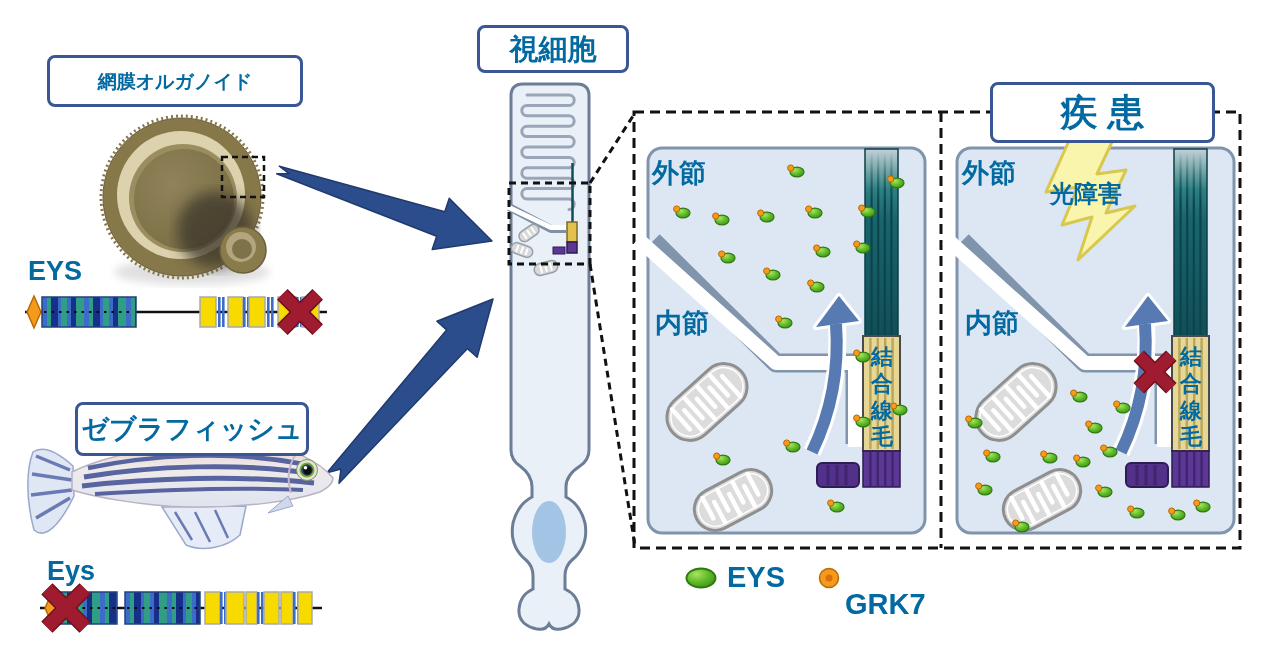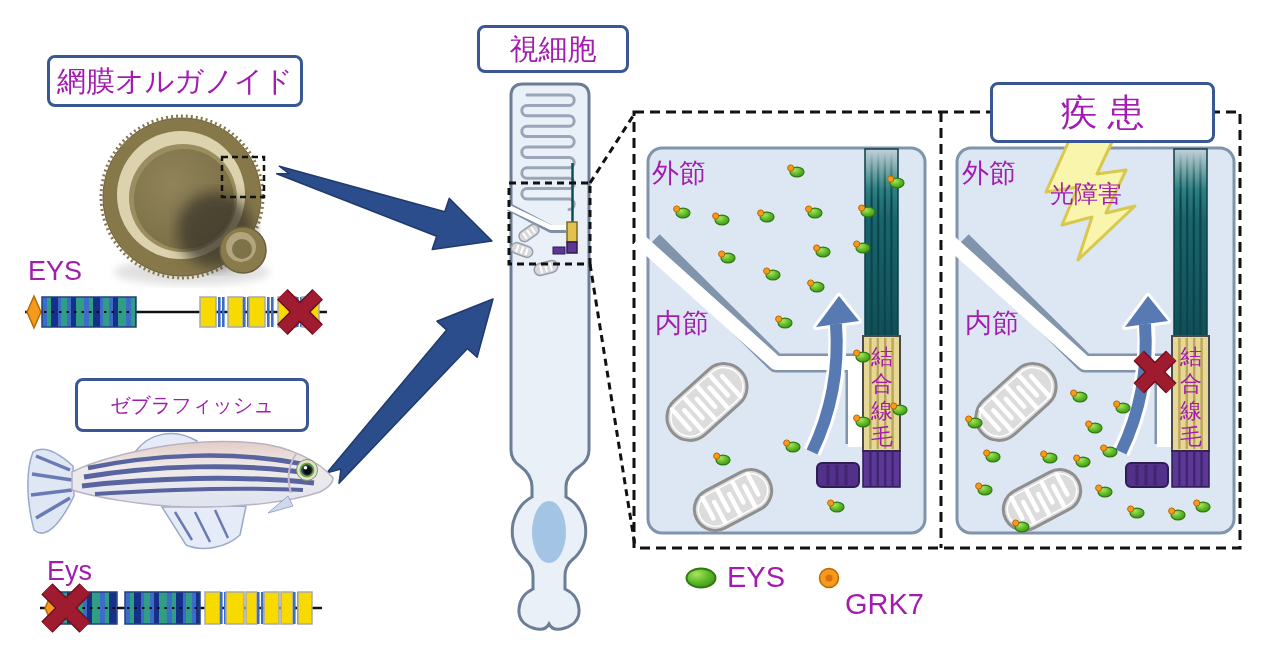--- a/index.html
+++ b/index.html
@@ -1,18 +1,18 @@
 <!DOCTYPE html>
 <html><head>
 <meta charset="utf-8">
 <style>
 html,body{margin:0;padding:0}
 #canvas{position:relative;width:1280px;height:661px;background:#fff;overflow:hidden;font-family:"Liberation Sans",sans-serif}
 #art{position:absolute;left:0;top:0}
-.lbl{position:absolute;color:#a21caf;font-weight:normal;white-space:nowrap;line-height:1}
+.lbl{position:absolute;color:#0369a1;font-weight:bold;white-space:nowrap;line-height:1}
 .box{background:#fff;border:3px solid #3a5795;border-radius:8px;display:flex;align-items:center;justify-content:center}
 .vert{width:24px;line-height:1.22;white-space:normal}
 </style>
 </head>
 <body>
 
 <div id="canvas">
   <svg id="art" width="1280" height="661" viewBox="0 0 1280 661">
       <defs>
         <radialGradient id="greenGrad" cx="35%" cy="30%" r="80%">
@@ -391,22 +391,22 @@
           <use href="#mk" x="1022" y="527"></use>
         </g>
       </g>
       <g>
         <ellipse cx="701" cy="578" rx="14.5" ry="9.5" fill="url(#greenGrad)" stroke="#2e7a10" stroke-width="2"></ellipse>
         <circle cx="829" cy="578" r="9.5" fill="#f59a1d" stroke="#b96a00" stroke-width="1.5"></circle>
         <circle cx="829" cy="578" r="3.5" fill="#d86f10"></circle>
       </g>
     </svg>
 
-  <div class="lbl box" style="left:47px;top:55px;width:250px;height:46px;font-size:29px">網膜オルガノイド</div>
-  <div class="lbl box" style="left:75px;top:378px;width:228px;height:48px;font-size:20px">ゼブラフィッシュ</div>
+  <div class="lbl box" style="left:47px;top:55px;width:250px;height:46px;font-size:19px">網膜オルガノイド</div>
+  <div class="lbl box" style="left:75px;top:402px;width:228px;height:48px;font-size:27px">ゼブラフィッシュ</div>
   <div class="lbl box" style="left:477px;top:25px;width:146px;height:42px;font-size:29px">視細胞</div>
   <div class="lbl box" style="left:990px;top:82px;width:219px;height:55px;font-size:37px;letter-spacing:10px;text-indent:10px">疾患</div>
 
   <div class="lbl" style="left:28px;top:258px;font-size:27px">EYS</div>
   <div class="lbl" style="left:47px;top:558px;font-size:27px">Eys</div>
 
   <div class="lbl" style="left:652px;top:160px;font-size:27px">外節</div>
   <div class="lbl" style="left:655px;top:310px;font-size:27px">内節</div>
   <div class="lbl" style="left:962px;top:160px;font-size:27px">外節</div>
   <div class="lbl" style="left:965px;top:310px;font-size:27px">内節</div>

